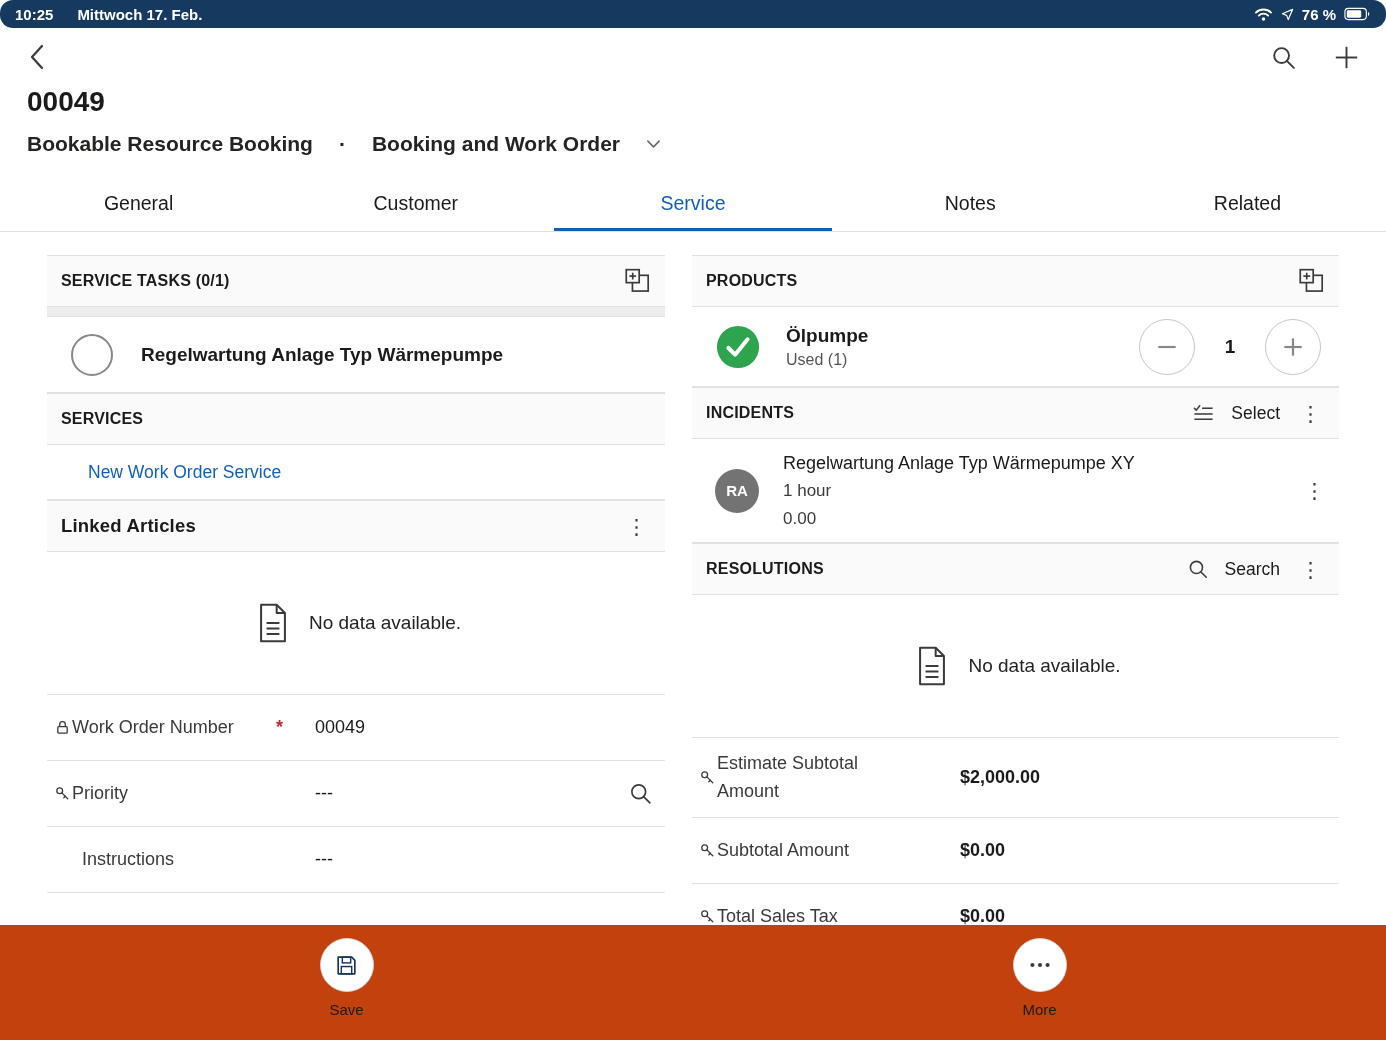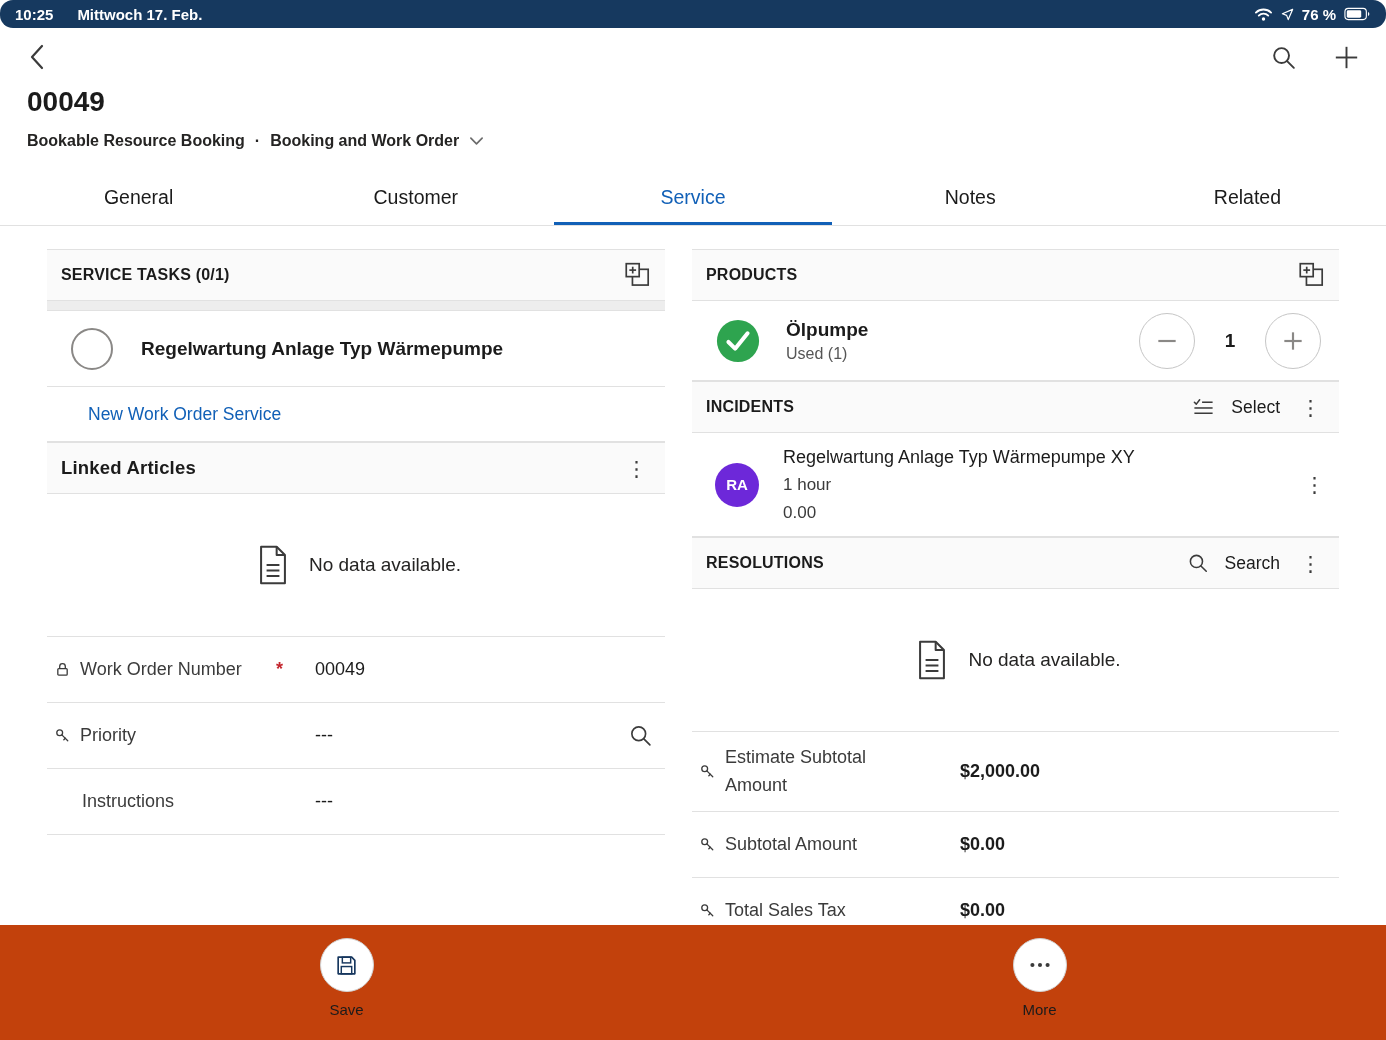--- a/index.html
+++ b/index.html
@@ -14,21 +14,21 @@
     align-items:center; justify-content:space-between; padding:0 15px;
     font-size:15px; font-weight:700;border-radius:13px;
   }
   .status-left { display:flex; gap:24px; align-items:center; }
   .status-right { display:flex; align-items:center; gap:8px; }
   
   .nav-bar { height:58px; display:flex; align-items:center; justify-content:space-between; padding:0 26px; }
   .nav-right { display:flex; align-items:center; gap:36px; }
   .icon-btn { display:flex; align-items:center; justify-content:center; cursor:pointer; background:none; border:none; }
   .page-title { font-size:28px; font-weight:700; margin:0 0 14px 27px; color:#1b1b1b; }
-  .breadcrumb { display:flex; align-items:center; gap:10px; margin-left:27px; font-size:16px; font-weight:700; color:#252423; }
+  .breadcrumb { display:flex; align-items:center; gap:26px; margin-left:27px; font-size:21px; font-weight:700; color:#252423; }
   
   .tabs { display:flex; margin-top:24px; border-bottom:1px solid #e1e1e1; }
   .tab { flex:1; text-align:center; font-size:19.5px; padding:12px 0 13px; color:#1b1b1b;
          border-bottom:3px solid transparent; cursor:pointer; }
   .tab.active { color:#1160B7; border-bottom-color:#1160B7; }
   
   .content { display:flex; gap:27px; padding:23px 47px 0; height:694px; overflow:hidden; }
   .col-left { width:618px; flex:none; }
   .col-right { flex:1; min-width:0; }
   
@@ -49,39 +49,39 @@
   .link-row { height:55px; display:flex; align-items:center; padding-left:41px; border-bottom:1px solid #e1e1e1; }
   .link { color:#1160B7; font-weight:400; font-size:17.5px; text-decoration:none; cursor:pointer; }
   
   .empty-state { border-bottom:1px solid #e1e1e1; display:flex; flex-direction:row;
                  align-items:center; justify-content:center; height:143px; gap:14px; }
   .empty-text { font-size:19px; color:#252423; }
   
   .field-row { min-height:66px; display:flex; align-items:center; border-bottom:1px solid #e1e1e1;
                padding:0 12px 0 8px; cursor:pointer; }
   .field-row.tall { min-height:80px; }
-  .field-label-wrap { display:flex; align-items:center; gap:10px; width:252px; flex:none; }
+  .field-label-wrap { display:flex; align-items:center; gap:2px; width:252px; flex:none; }
   .field-label { font-size:18px; color:#3b3b3b; max-width:182px; line-height:1.55; }
   .required { color:#C4262E; font-size:18px; font-weight:700; margin-left:auto; padding-right:24px; }
   .field-value { font-size:18px; color:#1b1b1b; margin-left:8px; }
   .field-value.bold { font-weight:700; }
   .field-label-wrap.indent { padding-left:27px; }
   .row-trailing { margin-left:auto; display:flex; align-items:center; }
   
   .product-row { height:80px; display:flex; align-items:center; padding:0 18px 0 23px; border-bottom:1px solid #e1e1e1; }
   .product-info { margin-left:25px; }
   .product-name { font-size:19px; font-weight:700; }
   .product-status { font-size:16px; color:#555; margin-top:4px; }
   .qty-controls { margin-left:auto; display:flex; align-items:center; gap:26px; }
   .qty-btn { width:56px; height:56px; border:1px solid #c6c6c6; border-radius:50%;
              display:flex; align-items:center; justify-content:center; background:#fff; cursor:pointer; }
   .qty-value { font-size:19px; font-weight:700; min-width:18px; text-align:center; }
   
   .incident-row { min-height:104px; display:flex; align-items:center; padding:8px 10px 8px 23px; border-bottom:1px solid #e1e1e1; cursor:pointer; }
-  .avatar { width:44px; height:44px; border-radius:50%; background:#6d28d9; color:#fff; flex:none;
+  .avatar { width:44px; height:44px; border-radius:50%; background:#737373; color:#fff; flex:none;
             display:flex; align-items:center; justify-content:center; font-size:15px; font-weight:700; margin-right:24px; }
   .incident-lines { line-height:28px; }
   .incident-name { font-size:18px; color:#1b1b1b; }
   .incident-sub { font-size:17px; color:#3b3b3b; }
   
   .toolbar { position:absolute; left:0; right:0; bottom:0; height:115px; background:#c2410c; display:flex; }
   .toolbar-item { flex:1; display:flex; flex-direction:column; align-items:center; padding-top:13px; gap:9px; cursor:pointer; }
   .toolbar-circle { width:54px; height:54px; border-radius:50%; background:#fff; border:1px solid #d2d2d2;
                     display:flex; align-items:center; justify-content:center; }
   .toolbar-label { font-size:15px; color:#1b1b1b; }
@@ -179,20 +179,23 @@
             </svg>
         </button>
       </div>
       <div class="spacer-strip"></div>
 
       <div class="task-row">
         <div class="task-circle"></div>
         <span class="task-name">Regelwartung Anlage Typ Wärmepumpe</span>
       </div>
 
+      <div class="section-header">
+        <span class="section-title">SERVICES</span>
+      </div>
       <div class="link-row">
         <a class="link">New Work Order Service</a>
       </div>
 
       <div class="section-header">
         <span class="section-title title-case">Linked Articles</span>
         <button class="kebab">⋮</button>
       </div>
       <div class="empty-state">
         <span>

